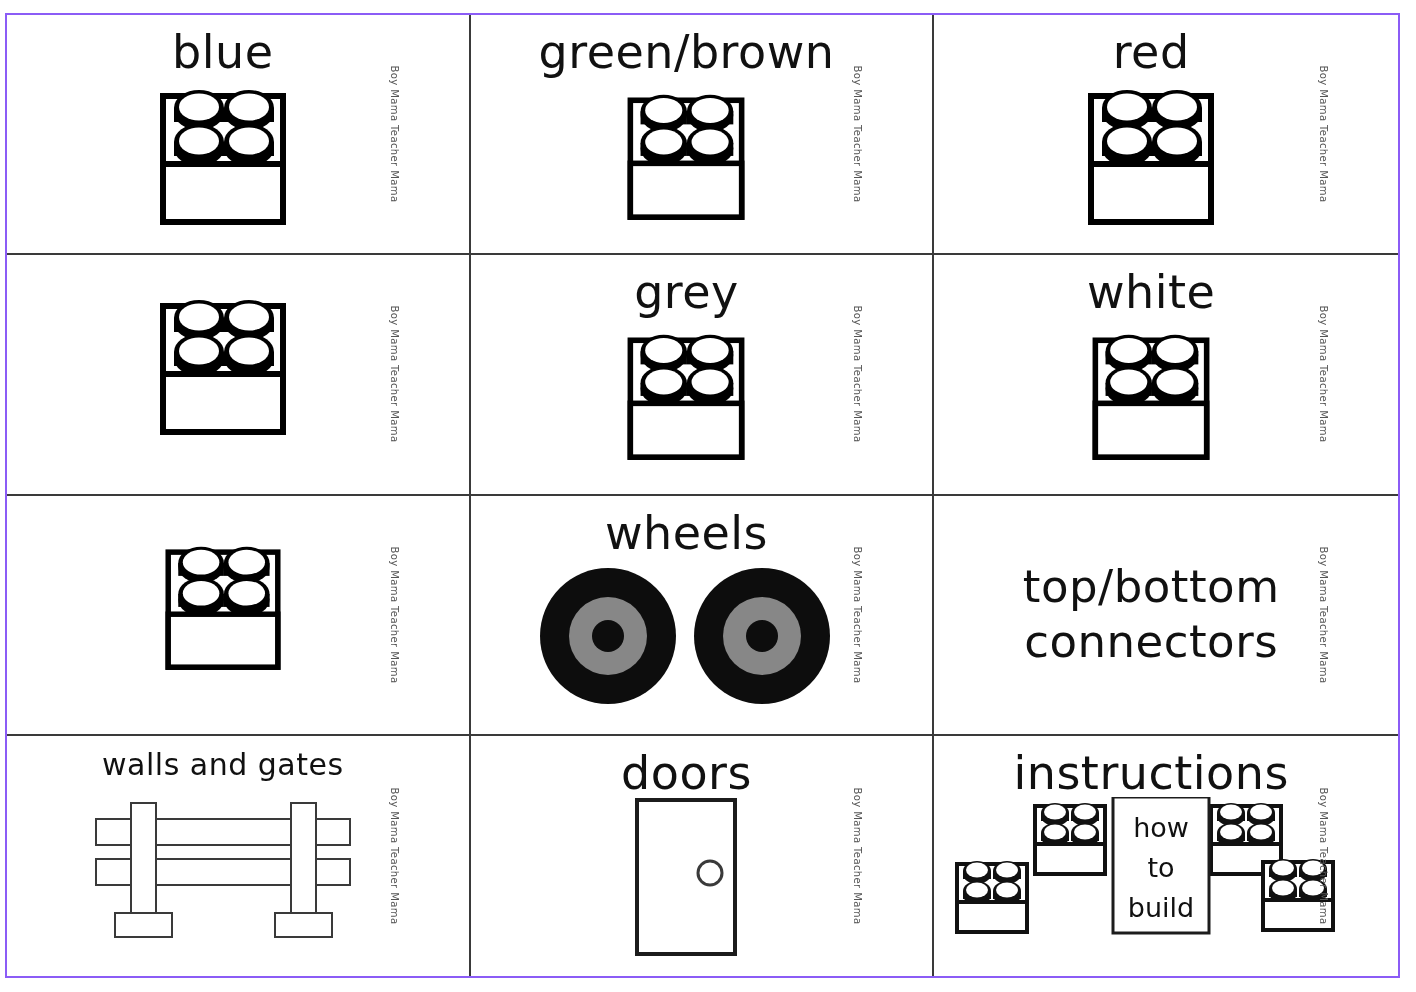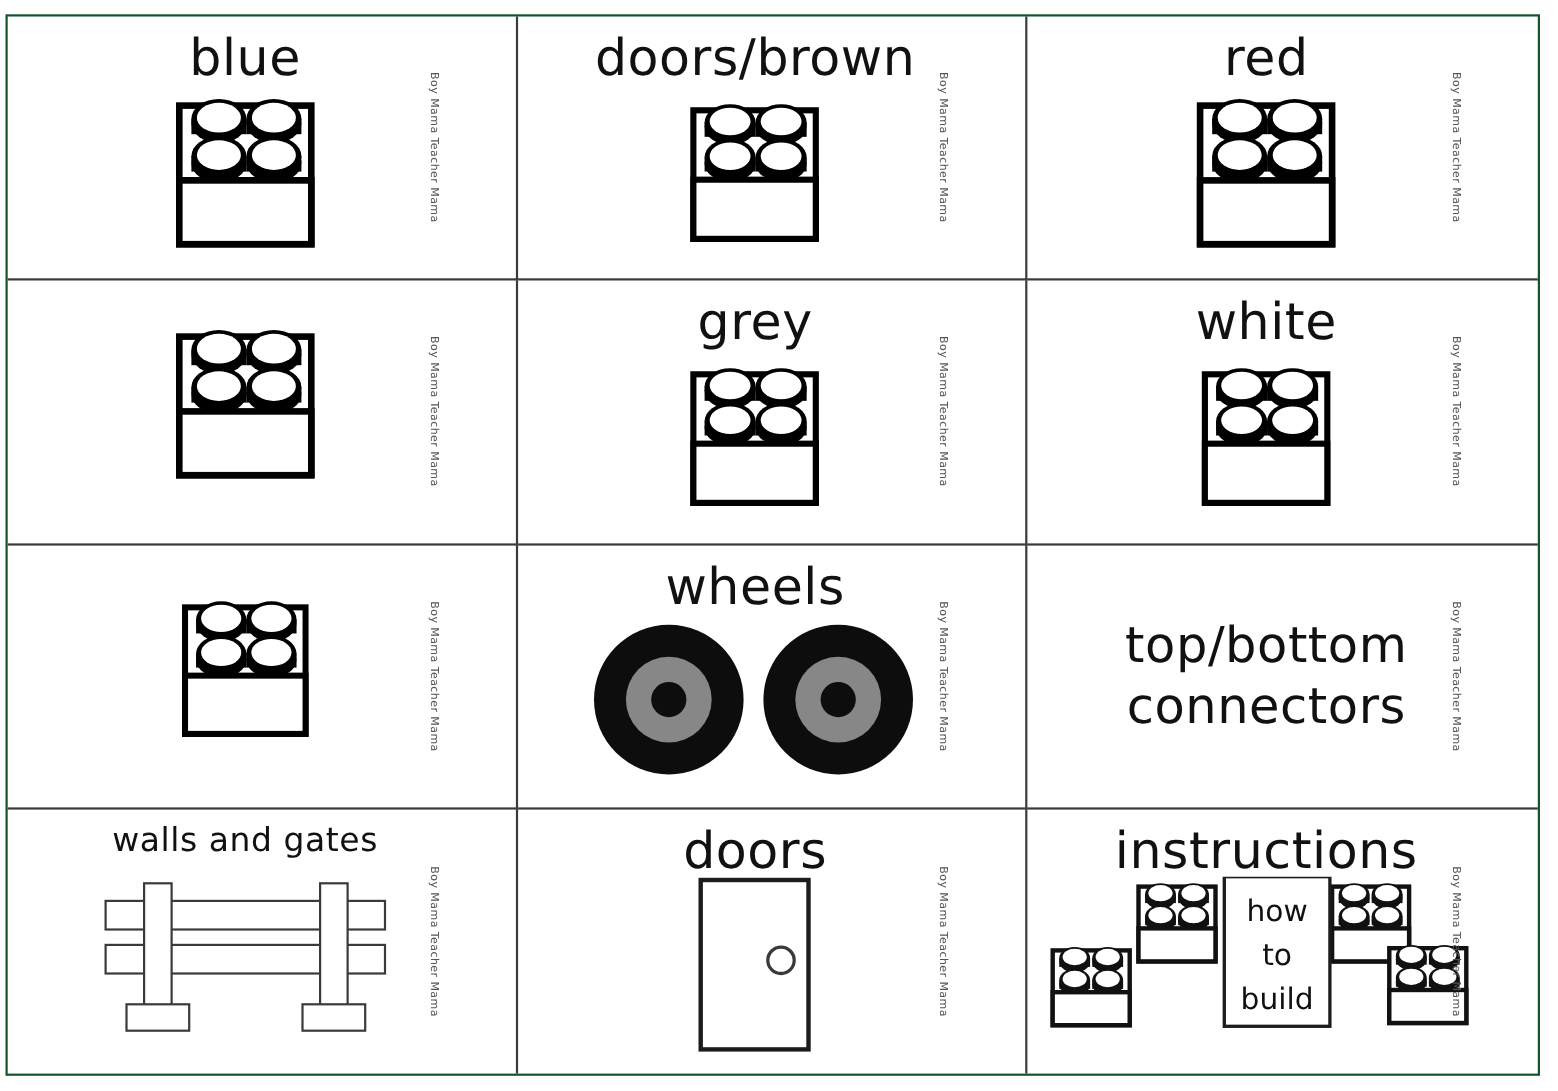--- a/index.html
+++ b/index.html
@@ -8,21 +8,21 @@
     width:1416px;height:992px;
     font-family:"DejaVu Sans", sans-serif;
     -webkit-font-smoothing:antialiased;
     overflow:hidden;
   }
   .page{
     position:absolute;
     left:5px; top:13px;
     width:1395px; height:965px;
     box-sizing:border-box;
-    border:2px solid #14532d;
+    border:2px solid #8b5cf6;
     background:#fff;
   }
   .grid{
     position:absolute; inset:0;
     display:grid;
     grid-template-columns:1fr 1fr 1fr;
     grid-template-rows:1fr 1fr 1fr 1fr;
   }
   .card{
     position:relative;
@@ -129,21 +129,21 @@
               <rect x="9" y="84" width="120" height="58" fill="#fff" stroke="#000" stroke-width="6"></rect>
             </g>
           </svg>
         </div>
       </div>
       <div class="watermark">Boy Mama Teacher Mama</div>
     </div>
 
     <div class="card">
       <div class="card-inner">
-        <div class="title">doors/brown</div>
+        <div class="title">green/brown</div>
         <div class="art">
           <svg width="128" height="146" viewBox="0 0 138 150" aria-hidden="true">
             <rect x="9" y="16" width="120" height="126" fill="#fff" stroke="#000" stroke-width="6"></rect>
             <g>
                 <ellipse cx="45" cy="32" rx="25" ry="18" fill="#000"></ellipse>
                 <rect x="20" y="28" width="50" height="14" fill="#000"></rect>
                 <ellipse cx="45" cy="28" rx="25" ry="18" fill="#000"></ellipse>
                 <ellipse cx="45" cy="27" rx="20" ry="13.5" fill="#fff"></ellipse>
               </g>
             <g>

